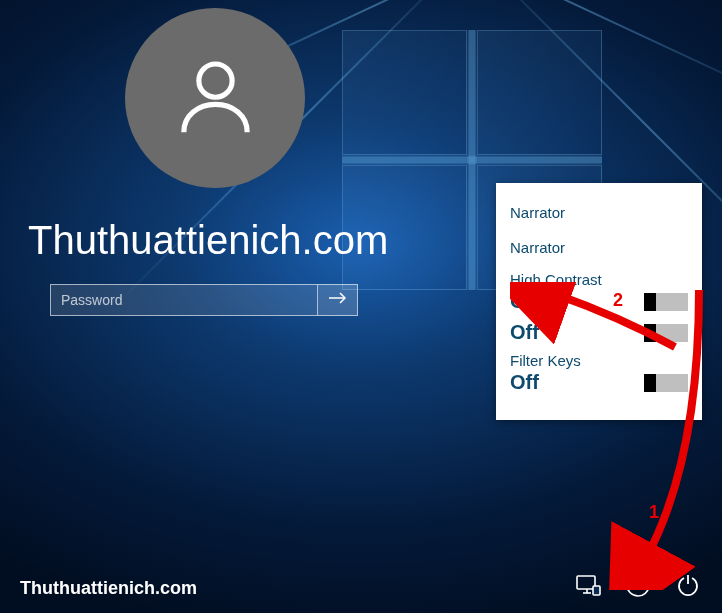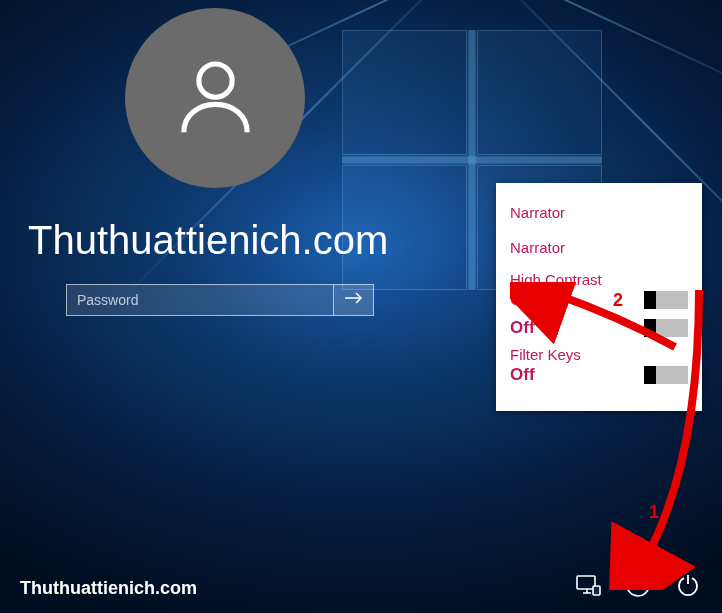--- a/index.html
+++ b/index.html
@@ -71,21 +71,21 @@
       top: 218px;
       left: 28px;
       font-size: 40px;
       font-weight: 300;
       color: #fff;
     }
 
     .password-row {
       position: absolute;
       top: 284px;
-      left: 66px;
+      left: 50px;
       display: flex;
     }
     .password-input {
       width: 268px;
       height: 32px;
       background: rgba(255,255,255,0.12);
       border: 1.5px solid rgba(255,255,255,0.6);
       color: #fff;
       font-size: 14px;
       padding: 0 10px;
@@ -103,41 +103,41 @@
       justify-content: center;
       cursor: pointer;
     }
 
     .ease-panel {
       position: absolute;
       top: 183px;
       right: 20px;
       width: 206px;
       background: #fff;
-      color: #be185d;
+      color: #0c4a6e;
       padding: 12px 14px 18px 14px;
       box-shadow: 0 2px 8px rgba(0,0,0,0.4);
     }
     .ease-item {
       font-size: 15px;
       padding: 9px 0;
       cursor: pointer;
     }
     .toggle-block {
       margin-top: 6px;
       margin-bottom: 8px;
     }
     .toggle-label { font-size: 15px; }
     .toggle-row {
       display: flex;
       justify-content: space-between;
       align-items: center;
       margin-top: 2px;
     }
-    .toggle-state { font-size: 17px; font-weight: 600; }
+    .toggle-state { font-size: 20px; font-weight: 600; }
     .toggle {
       width: 44px;
       height: 18px;
       background: #bfbfbf;
       position: relative;
       cursor: pointer;
     }
     .toggle::after {
       content: "";
       position: absolute;

